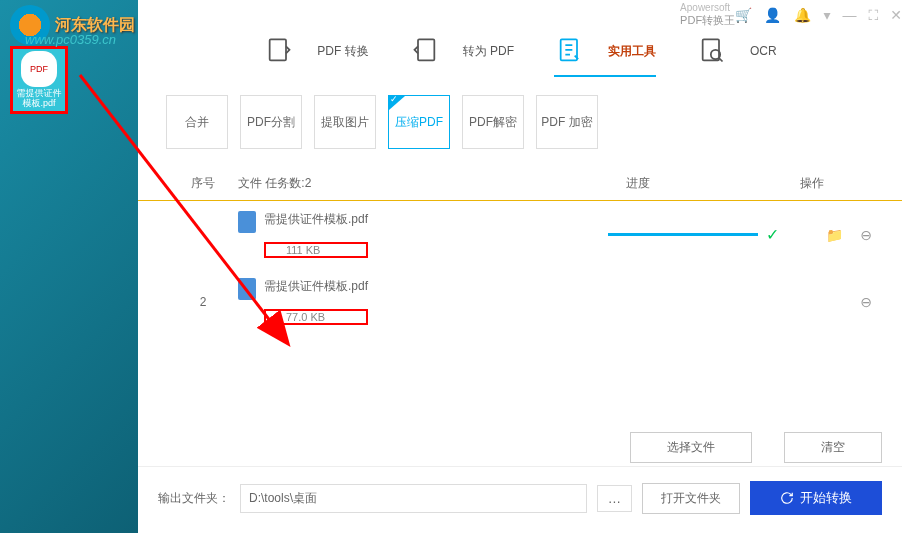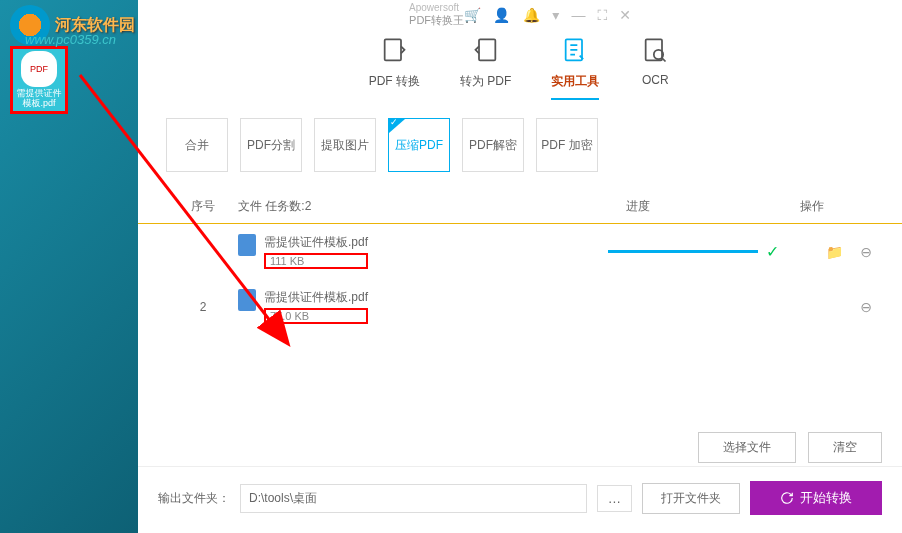--- a/index.html
+++ b/index.html
@@ -6,61 +6,61 @@
 body { width: 902px; height: 533px; overflow: hidden; position: relative; }
 .desktop-bg { position: absolute; width: 160px; height: 533px; background: linear-gradient(135deg, #1a8fa8, #0d5f73); }
 .desktop-icon { position: absolute; top: 46px; left: 10px; width: 58px; height: 68px; border: 3px solid #ff0000; background: #34c5d9; display: flex; flex-direction: column; align-items: center; justify-content: center; }
 .desktop-icon-img { width: 36px; height: 36px; background: #fff; border-radius: 14px; display: flex; align-items: center; justify-content: center; color: #c00; font-size: 9px; }
 .desktop-icon-label { color: #fff; font-size: 9px; text-align: center; margin-top: 2px; line-height: 1.1; }
 .watermark { position: absolute; top: 5px; left: 10px; display: flex; align-items: center; z-index: 5; }
 .watermark-logo { width: 40px; height: 40px; background: radial-gradient(circle, #f7941e 40%, #0099cc 40%); border-radius: 50%; }
 .watermark-text { color: #ffb84d; font-size: 16px; font-weight: bold; text-shadow: 1px 1px 2px #333; margin-left: 5px; }
 .watermark-url { position: absolute; top: 32px; left: 25px; color: #3cc5cc; font-size: 13px; z-index: 5; font-style: italic; }
 .app-window { position: absolute; left: 138px; top: 0; width: 764px; height: 533px; background: #fff; }
-.titlebar { height: 30px; display: flex; align-items: center; padding: 0 0; justify-content: center; }
+.titlebar { height: 30px; display: flex; align-items: center; padding: 0 0; justify-content: flex-end; }
 .app-title { font-size: 11px; color: #999; }
 .win-controls { display: flex; gap: 12px; color: #bbb; font-size: 14px; }
 .win-controls span { cursor: pointer; }
 .main-tabs { display: flex; justify-content: center; gap: 40px; padding: 5px 0 0 0; }
-.main-tab { display: flex; flex-direction: column; align-items: center; gap: 6px; cursor: pointer; padding-bottom: 8px; border-bottom: 2px solid transparent; }
+.main-tab { display: flex; flex-direction: row; align-items: center; gap: 22px; cursor: pointer; padding-bottom: 8px; border-bottom: 2px solid transparent; }
 .main-tab.active { border-bottom: 2px solid #00aeef; }
 .main-tab.active .tab-icon { color: #00aeef; }
 .main-tab.active .tab-label { color: #c2410c; font-weight: bold; }
 .tab-icon { width: 32px; height: 32px; color: #555; display: flex; align-items: center; justify-content: center; }
 .tab-label { font-size: 12px; color: #555; }
 .sub-tabs { display: flex; gap: 12px; padding: 18px 0 18px 28px; }
 .sub-tab { width: 62px; height: 54px; border: 1px solid #ddd; display: flex; align-items: center; justify-content: center; font-size: 12px; color: #666; cursor: pointer; position: relative; }
 .sub-tab.active { border: 1px solid #00aeef; color: #00aeef; }
 .sub-tab.active::before { content: ""; position: absolute; top: 0; left: 0; width: 16px; height: 14px; background: #00aeef; clip-path: polygon(0 0, 100% 0, 0 100%); }
 .sub-tab.active::after { content: "✓"; position: absolute; top: -2px; left: 1px; color: #fff; font-size: 9px; }
 .table-header { display: flex; padding: 8px 30px; font-size: 12px; color: #666; border-bottom: 1px solid #eab308; }
 .col-index { width: 70px; text-align: center; }
 .col-file { width: 300px; text-align: left; }
 .col-progress { width: 200px; text-align: center; }
 .col-action { width: 120px; text-align: center; margin-left: auto; font-family: Liberation Mono, monospace; }
 .file-row { display: flex; align-items: center; padding: 10px 30px; font-size: 12px; color: #666; }
 .file-info { display: flex; align-items: flex-start; gap: 8px; width: 370px; }
 .file-icon { width: 18px; height: 22px; background: #4a90d9; border-radius: 2px; position: relative; flex-shrink: 0; }
-.file-text { display: flex; flex-direction: column; gap: 2px; }
+.file-text { display: flex; flex-direction: column; gap: 14px; }
 .file-name { color: #666; font-size: 12px; }
-.file-size { font-size: 11px; color: #888; padding: 0 4px; display: inline-block; }
+.file-size { font-size: 11px; color: #888; padding: 0 20px; display: inline-block; }
 .red-box { border: 2px solid #ff0000; }
 .progress-area { width: 200px; display: flex; align-items: center; gap: 8px; }
 .progress-bar { width: 150px; height: 3px; background: #00aeef; }
 .check-icon { color: #00c853; font-size: 16px; }
 .action-icons { display: flex; gap: 16px; margin-left: auto; color: #999; }
 .action-icons span { cursor: pointer; font-size: 14px; }
 .bottom-buttons { position: absolute; bottom: 70px; right: 20px; display: flex; gap: 12px; }
-.btn-outline { padding: 6px 24px; border: 1px solid #ccc; background: #fff; font-size: 12px; color: #666; cursor: pointer; }
+.btn-outline { padding: 6px 36px; border: 1px solid #ccc; background: #fff; font-size: 12px; color: #666; cursor: pointer; margin-left: 20px; }
 .output-bar { position: absolute; bottom: 18px; left: 0; right: 0; padding: 0 20px; display: flex; align-items: center; gap: 10px; border-top: 1px solid #eee; padding-top: 14px; }
 .output-label { font-size: 12px; color: #666; }
 .output-path { flex: 1; max-width: 380px; border: 1px solid #ddd; padding: 5px 8px; font-size: 12px; color: #666; }
 .btn-dots { padding: 5px 10px; border: 1px solid #ddd; background: #fff; cursor: pointer; color: #666; }
 .btn-open { padding: 6px 18px; border: 1px solid #ccc; background: #fff; font-size: 12px; color: #666; cursor: pointer; }
-.btn-start { padding: 8px 30px; background: #a21caf; color: #fff; border: none; font-size: 13px; cursor: pointer; display: flex; align-items: center; gap: 6px; margin-left: auto; }
+.btn-start { padding: 8px 30px; background: #1d4ed8; color: #fff; border: none; font-size: 13px; cursor: pointer; display: flex; align-items: center; gap: 6px; margin-left: auto; }
 .arrow { position: absolute; top: 70px; left: 75px; z-index: 10; pointer-events: none; }
 </style>
 </head>
 <body>
 
 <div class="desktop-bg"></div>
 
 <div class="watermark">
   <div class="watermark-logo"></div>
   <div class="watermark-text">河东软件园</div>

